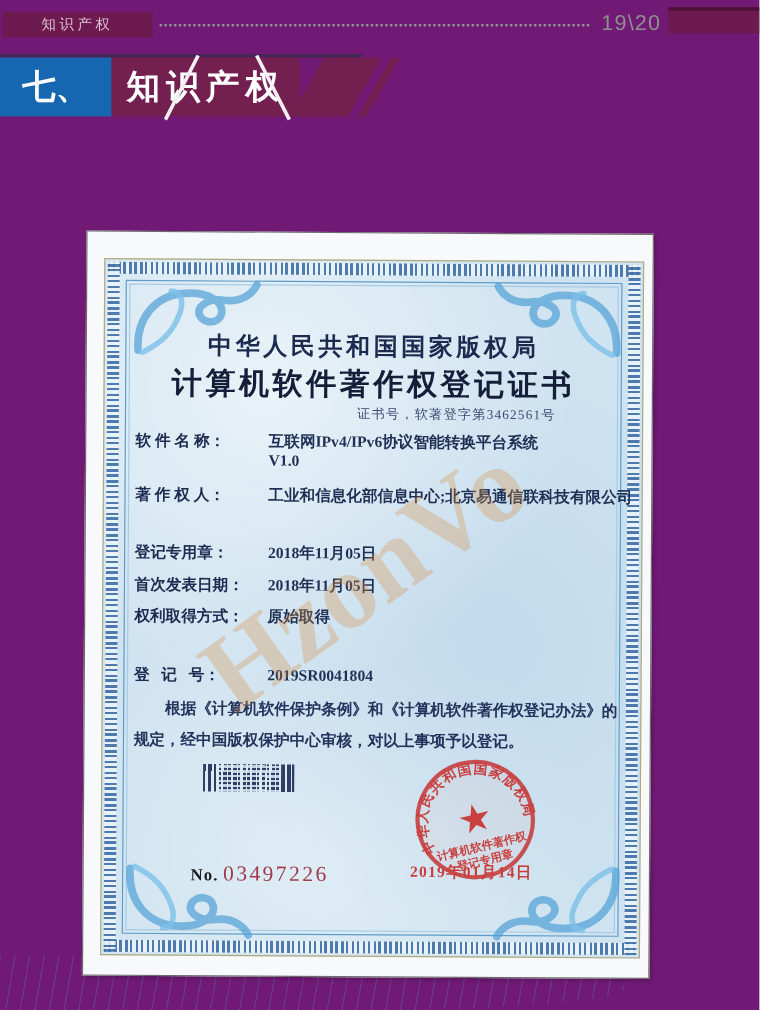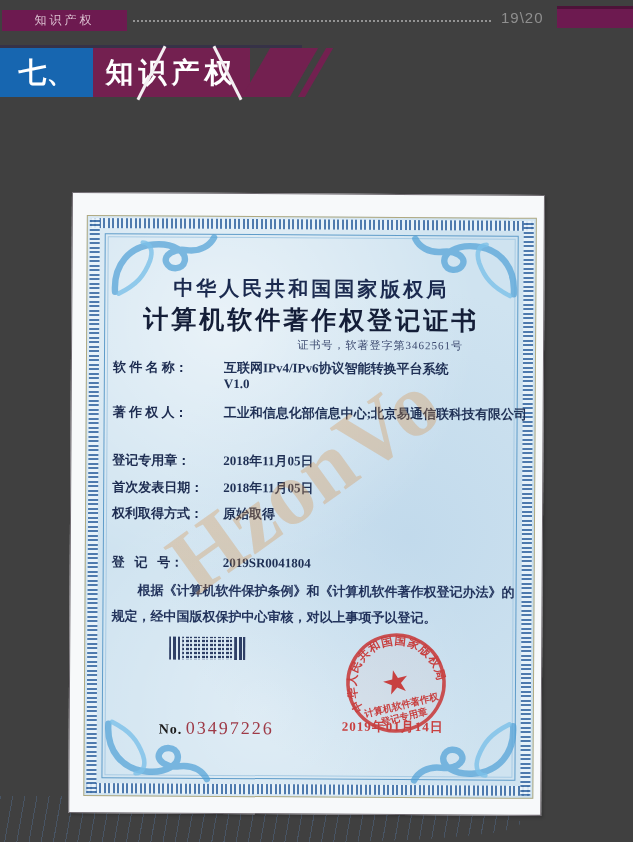--- a/index.html
+++ b/index.html
@@ -1,25 +1,25 @@
 <!DOCTYPE html>
 <html><head>
 <meta charset="utf-8">
 <style>
   html,body{margin:0;padding:0;}
-  .page{position:relative;width:633px;height:842px;background:#404040;overflow:hidden;
+  .page{position:relative;width:633px;height:842px;background:#701a75;overflow:hidden;
         font-family:"Liberation Sans",sans-serif;}
 
   
   .header-tab{position:absolute;left:2px;top:10px;width:125px;height:21px;background:#6d1a50;
 MARK        box-shadow:2px 2px 2px rgba(40,10,30,.35);display:flex;align-items:center;justify-content:center;}
   .header-tab .t{color:#ddc2d2;font-size:12px;letter-spacing:3px;}
   .header-dots{position:absolute;left:133px;top:11px;width:358px;height:9px;
         border-bottom:2px dotted #939393;}
-  .page-num{position:absolute;left:501px;top:9px;font-size:15px;color:#8f8f8f;letter-spacing:1px;}
+  .page-num{position:absolute;left:501px;top:9px;font-size:18px;color:#8f8f8f;letter-spacing:1px;}
   .header-block{position:absolute;left:557px;top:6px;width:76px;height:22px;background:#6d1a50;
         box-shadow:inset 0 3px 0 rgba(20,5,15,.35);}
 
   
   .banner-shadowline{position:absolute;left:0;top:45px;width:302px;height:3px;background:#332e49;opacity:.75;}
   .banner{position:absolute;left:0;top:48px;height:49px;width:330px;}
   .banner-num{position:absolute;left:0;top:0;width:93px;height:49px;background:#1766b0;
         display:flex;align-items:center;justify-content:center;color:#fff;font-size:28px;font-weight:bold;}
   .banner-main{position:absolute;left:93px;top:0;width:157px;height:49px;background:#732050;
         display:flex;align-items:center;justify-content:center;color:#fff;font-size:28px;

